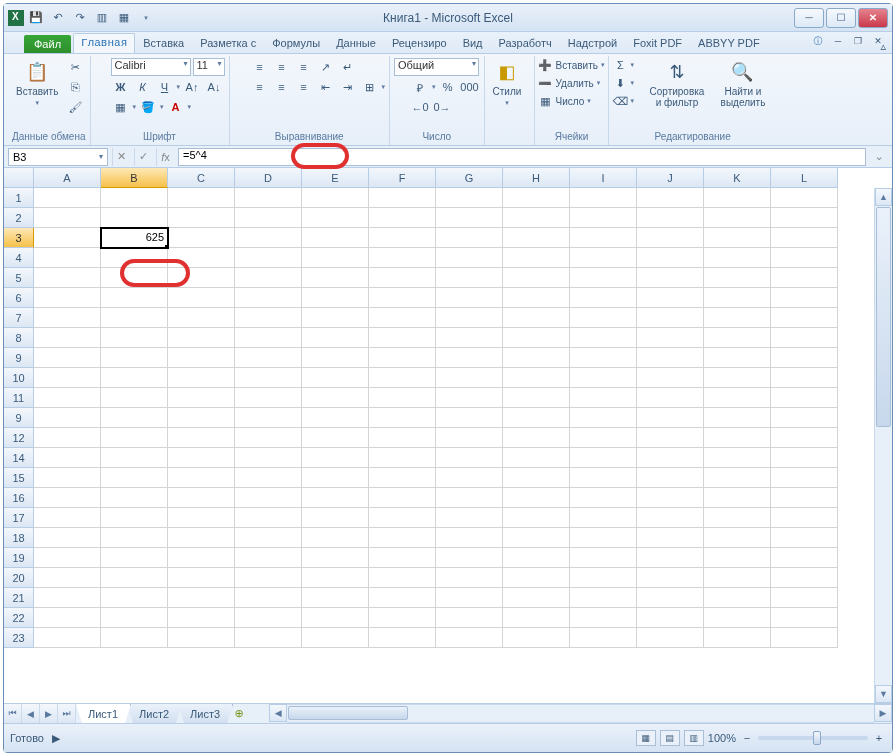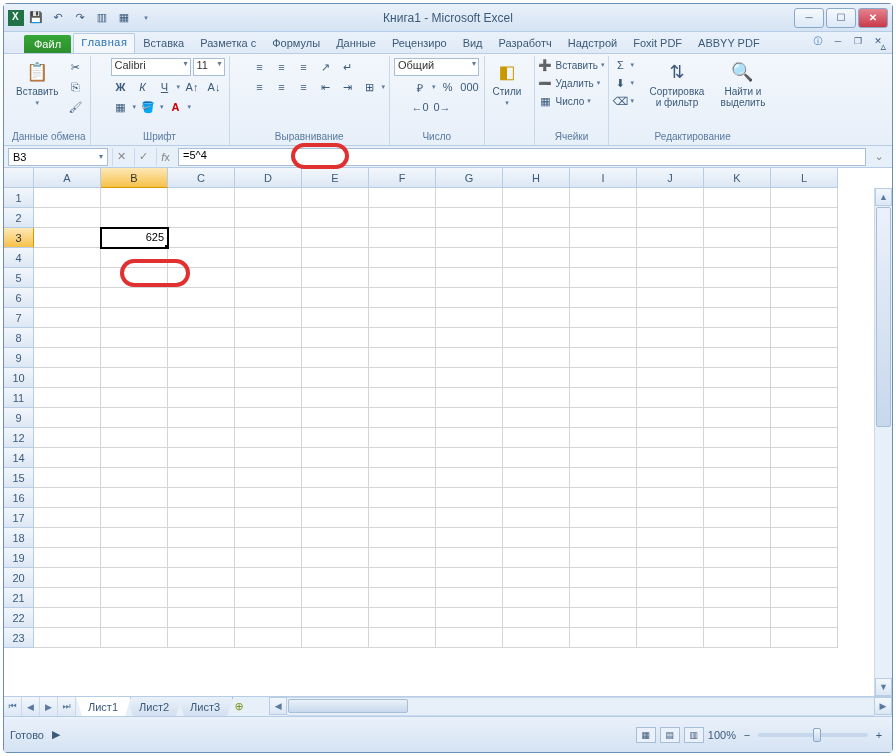--- a/index.html
+++ b/index.html
@@ -74,21 +74,21 @@
 .tab-nav { display: flex; }
 .tab-nav-btn { width: 18px; border-right: 1px solid #cad9ec; display: flex; align-items: center; justify-content: center; font-size: 9px; color: #5a7aa0; cursor: pointer; background: linear-gradient(#f3f7fc,#dce7f4); }
 .sheet-tab { padding: 0 12px; font-size: 11px; color: #3b5a7a; border-right: 1px solid #9ab1cc; display: flex; align-items: center; background: linear-gradient(#eaf1fa,#d3e0f0); cursor: pointer; clip-path: polygon(0 0, 100% 0, calc(100% - 6px) 100%, 6px 100%); margin-right: -4px; }
 .sheet-tab.active { background: #fff; font-weight: normal; z-index: 2; position: relative; }
 .add-sheet { width: 20px; display: flex; align-items: center; justify-content: center; font-size: 11px; color: #7a941a; cursor: pointer; }
 .hscroll { flex: 1; display: flex; margin-left: 20px; }
 .hscroll-track { flex: 1; background: #e7eff9; position: relative; border: 1px solid #cad9ec; border-left: none; border-right: none; }
 .hscroll .sb-thumb { width: 120px; height: 14px; margin: 1px; }
 
 
-.statusbar { height: 36px; background: linear-gradient(#eaf1fa, #d5e3f3); border-top: 1px solid #b7cde6; display: flex; align-items: center; padding: 0 6px; font-size: 11px; color: #3b5a7a; gap: 8px; }
+.statusbar { height: 29px; background: linear-gradient(#eaf1fa, #d5e3f3); border-top: 1px solid #b7cde6; display: flex; align-items: center; padding: 0 6px; font-size: 11px; color: #3b5a7a; gap: 8px; }
 .status-right { margin-left: auto; display: flex; align-items: center; gap: 4px; }
 .view-btn { width: 20px; height: 16px; border: 1px solid #a8bdd6; background: #eaf1fa; cursor: pointer; display: flex; align-items: center; justify-content: center; font-size: 9px; }
 .zoom-slider { width: 110px; height: 4px; background: #c7d8ec; position: relative; border-radius: 2px; }
 .zoom-slider::before { content: '|'; position: absolute; left: 50%; top: -6px; font-size: 10px; color: #7a8fa8; }
 .zoom-thumb { position: absolute; width: 8px; height: 14px; background: linear-gradient(#f3f7fc,#c7d8ec); border: 1px solid #8aa8c8; top: -5px; left: 50%; border-radius: 2px; cursor: pointer; }
 .zoom-btn { width: 14px; cursor: pointer; text-align: center; }
 
 .mdi-controls { position: absolute; right: 6px; top: 30px; display: flex; gap: 2px; z-index: 10; }
 .mdi-btn { width: 18px; height: 16px; font-size: 9px; color: #3b5a7a; display: flex; align-items: center; justify-content: center; cursor: pointer; }
 

